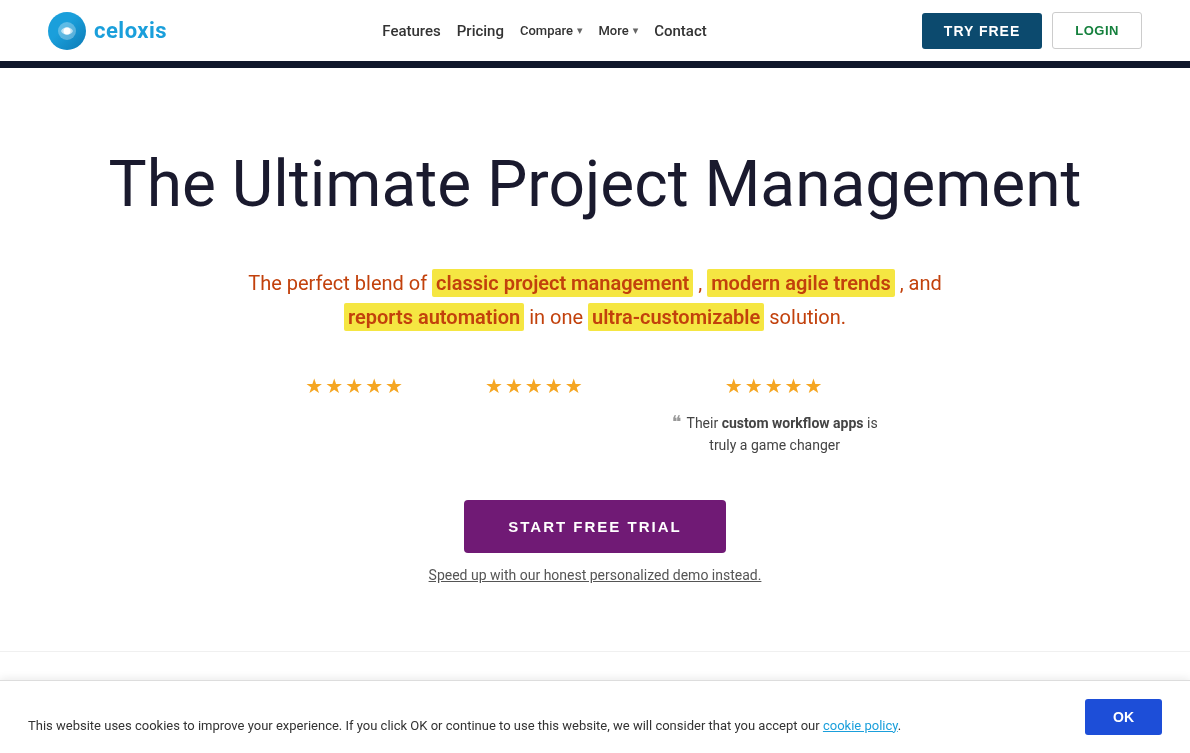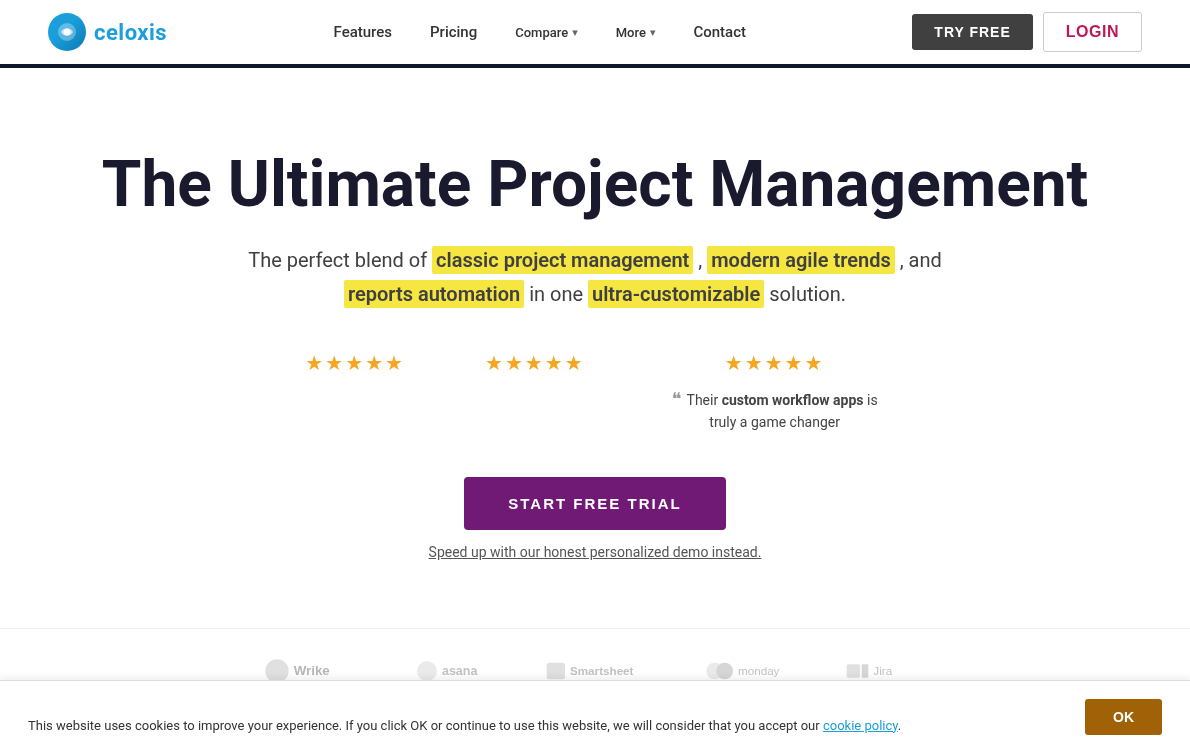--- a/index.html
+++ b/index.html
@@ -1,52 +1,52 @@
 <!DOCTYPE html>
 <html><head>
   <meta charset="utf-8">
   <style>
     * { margin: 0; padding: 0; box-sizing: border-box; }
     body { font-family: -apple-system, BlinkMacSystemFont, 'Segoe UI', Roboto, sans-serif; background: #fff; color: #222; overflow-x: hidden; }
 
     
     nav {
       display: flex; align-items: center; justify-content: space-between;
-      padding: 0 48px; height: 68px; border-bottom: 4px solid #0f172a;
+      padding: 0 48px; height: 68px; border-bottom: 7px solid #0f172a;
       position: relative; z-index: 10; background: #fff;
     }
     .logo { display: flex; align-items: center; gap: 8px; text-decoration: none; }
     .logo-icon {
       width: 38px; height: 38px;
       background: linear-gradient(135deg, #1a9fdb 40%, #0d7ab5 100%);
       border-radius: 50%; display: flex; align-items: center; justify-content: center;
     }
     .logo-icon svg { width: 22px; height: 22px; }
     .logo-text { font-size: 22px; font-weight: 700; color: #1a9fdb; letter-spacing: 0.5px; }
-    .nav-links { display: flex; align-items: center; gap: 38px; }
+    .nav-links { display: flex; align-items: center; gap: 16px; }
     .nav-link { text-decoration: none; color: #333; font-size: 15px; font-weight: 500; }
     .nav-link-dropdown { display: flex; align-items: center; gap: 4px; cursor: pointer; color: #333; font-size: 13px; font-weight: 500; }
     .nav-link-dropdown::after { content: '▾'; font-size: 11px; color: #666; }
     .nav-actions { display: flex; align-items: center; gap: 10px; }
     .btn-try {
-      background: #404040; color: #fff; border: none; padding: 10px 22px;
+      background: #0c4a6e; color: #fff; border: none; padding: 10px 22px;
       font-size: 14px; font-weight: 700; letter-spacing: 1px; cursor: pointer;
       border-radius: 3px; text-transform: uppercase;
     }
     .btn-login {
-      background: #fff; color: #be185d; border: 1px solid #ccc; padding: 10px 22px;
-      font-size: 16px; font-weight: 600; cursor: pointer; border-radius: 3px;
+      background: #fff; color: #15803d; border: 1px solid #ccc; padding: 10px 22px;
+      font-size: 13px; font-weight: 600; cursor: pointer; border-radius: 3px;
       letter-spacing: 0.5px;
       text-align: center;
     }
 
     
     .hero { text-align: center; padding: 80px 40px 50px; }
-    .hero-title { font-size: 64px; font-weight: 700; color: #1a1a2e; line-height: 1.15; margin-bottom: 21px; }
-    .hero-subtitle { font-size: 20px; color: #404040; line-height: 1.7; max-width: 700px; margin: 16px auto 40px; }
+    .hero-title { font-size: 64px; font-weight: 400; color: #1a1a2e; line-height: 1.15; margin-bottom: 44px; }
+    .hero-subtitle { font-size: 20px; color: #c2410c; line-height: 1.7; max-width: 700px; margin: 16px auto 40px; }
     .highlight-yellow { background: #f5e642; padding: 2px 4px; border-radius: 2px; font-weight: 600; }
 
     
     .reviews { display: flex; justify-content: center; gap: 80px; margin-bottom: 44px; }
     .review-item { text-align: center; max-width: 220px; }
     .stars { color: #f5a623; font-size: 20px; margin-bottom: 10px; letter-spacing: 2px; }
     .review-text { font-size: 14px; color: #444; line-height: 1.5; }
     .review-text .bold { font-weight: 700; }
     .quote-mark { font-size: 18px; color: #999; margin-right: 2px; }
 
@@ -74,21 +74,21 @@
     
     .cookie-banner {
       position: fixed; bottom: 0; left: 0; right: 0;
       background: #fff; border-top: 1px solid #ddd;
       display: flex; align-items: flex-end; justify-content: space-between;
       padding: 18px 28px; z-index: 1000; box-shadow: 0 -2px 8px rgba(0,0,0,0.08);
     }
     .cookie-text { font-size: 13px; color: #333; flex: 1; line-height: 1.5; }
     .cookie-text a { color: #1a9fdb; }
     .btn-ok {
-      background: #a16207; color: #fff; border: none; padding: 10px 28px;
+      background: #1d4ed8; color: #fff; border: none; padding: 10px 28px;
       font-size: 14px; font-weight: 600; cursor: pointer; border-radius: 3px;
       margin-left: 12px; white-space: nowrap;
     }
   </style>
 </head>
 <body>
 
 <nav>
   <a class="logo" href="#">
     <div class="logo-icon">

